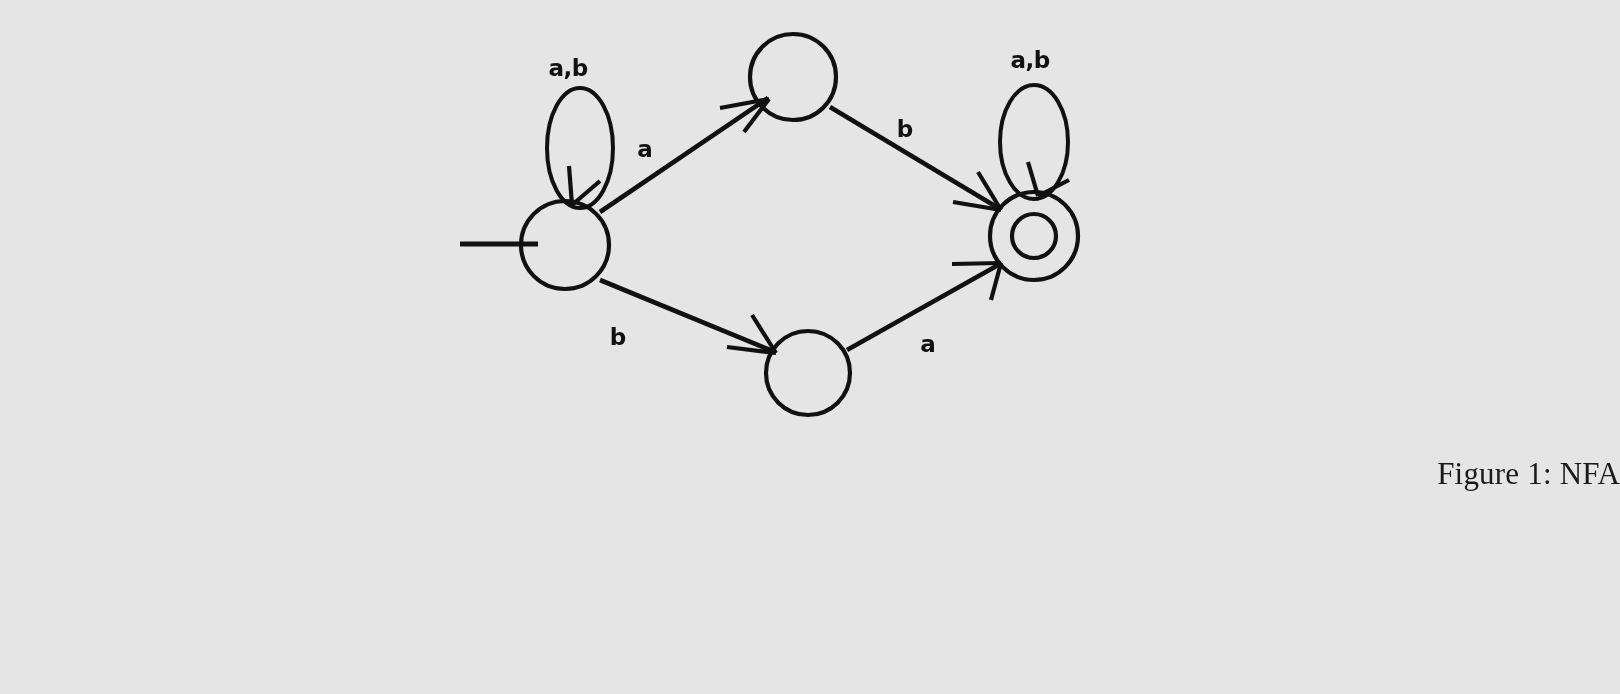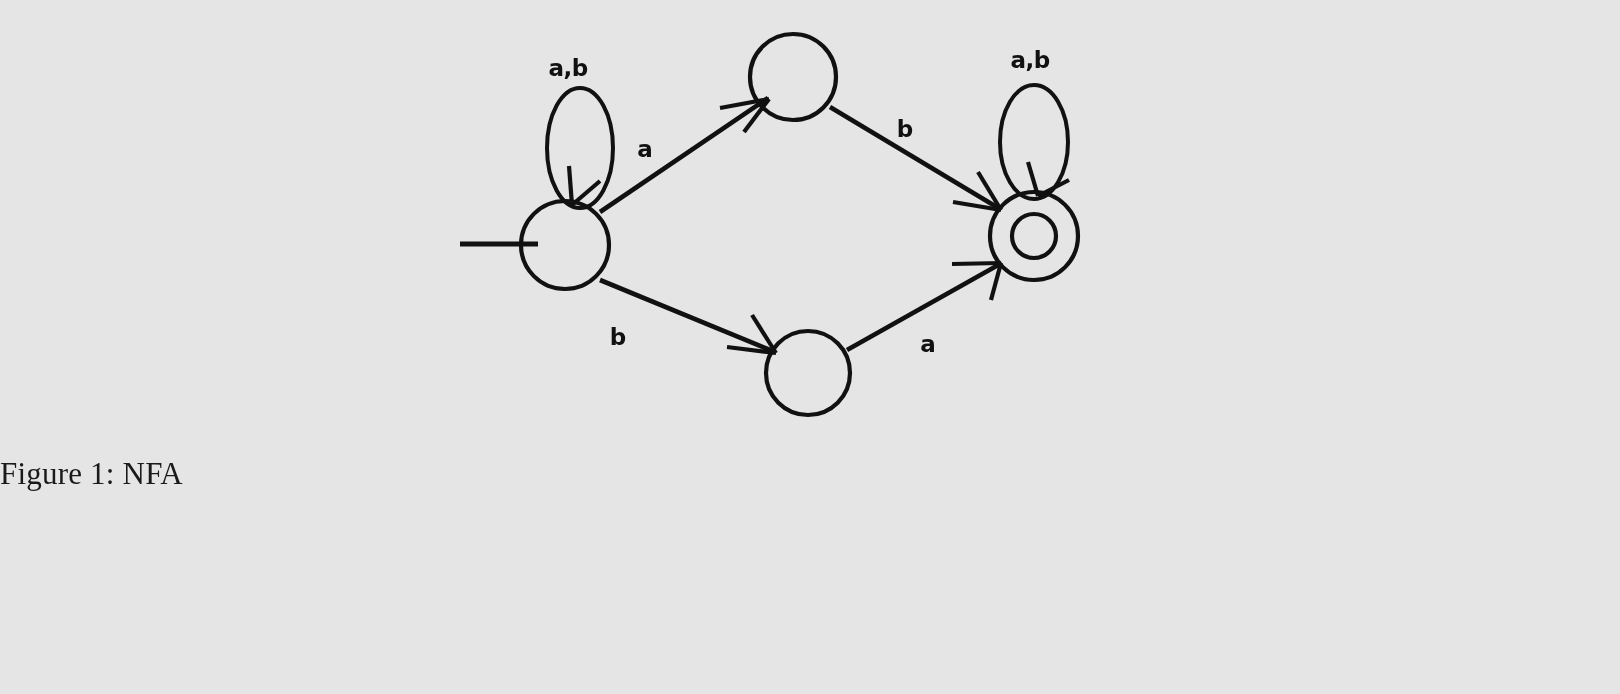--- a/index.html
+++ b/index.html
@@ -49,21 +49,21 @@
     font-weight: bold;
     font-size: 23px;
     fill: #111111;
     letter-spacing: -0.5px;
   }
   #figure-caption {
     position: absolute;
     left: 0;
     top: 456px;
     width: 1620px;
-    text-align: left;
+    text-align: right;
     font-family: "Liberation Serif", "DejaVu Serif", serif;
     font-size: 31px;
     color: #1a1a1a;
     letter-spacing: 0.2px;
   }
   #question-block {
     position: absolute;
     left: 170px;
     top: 516px;
     width: 1250px;

